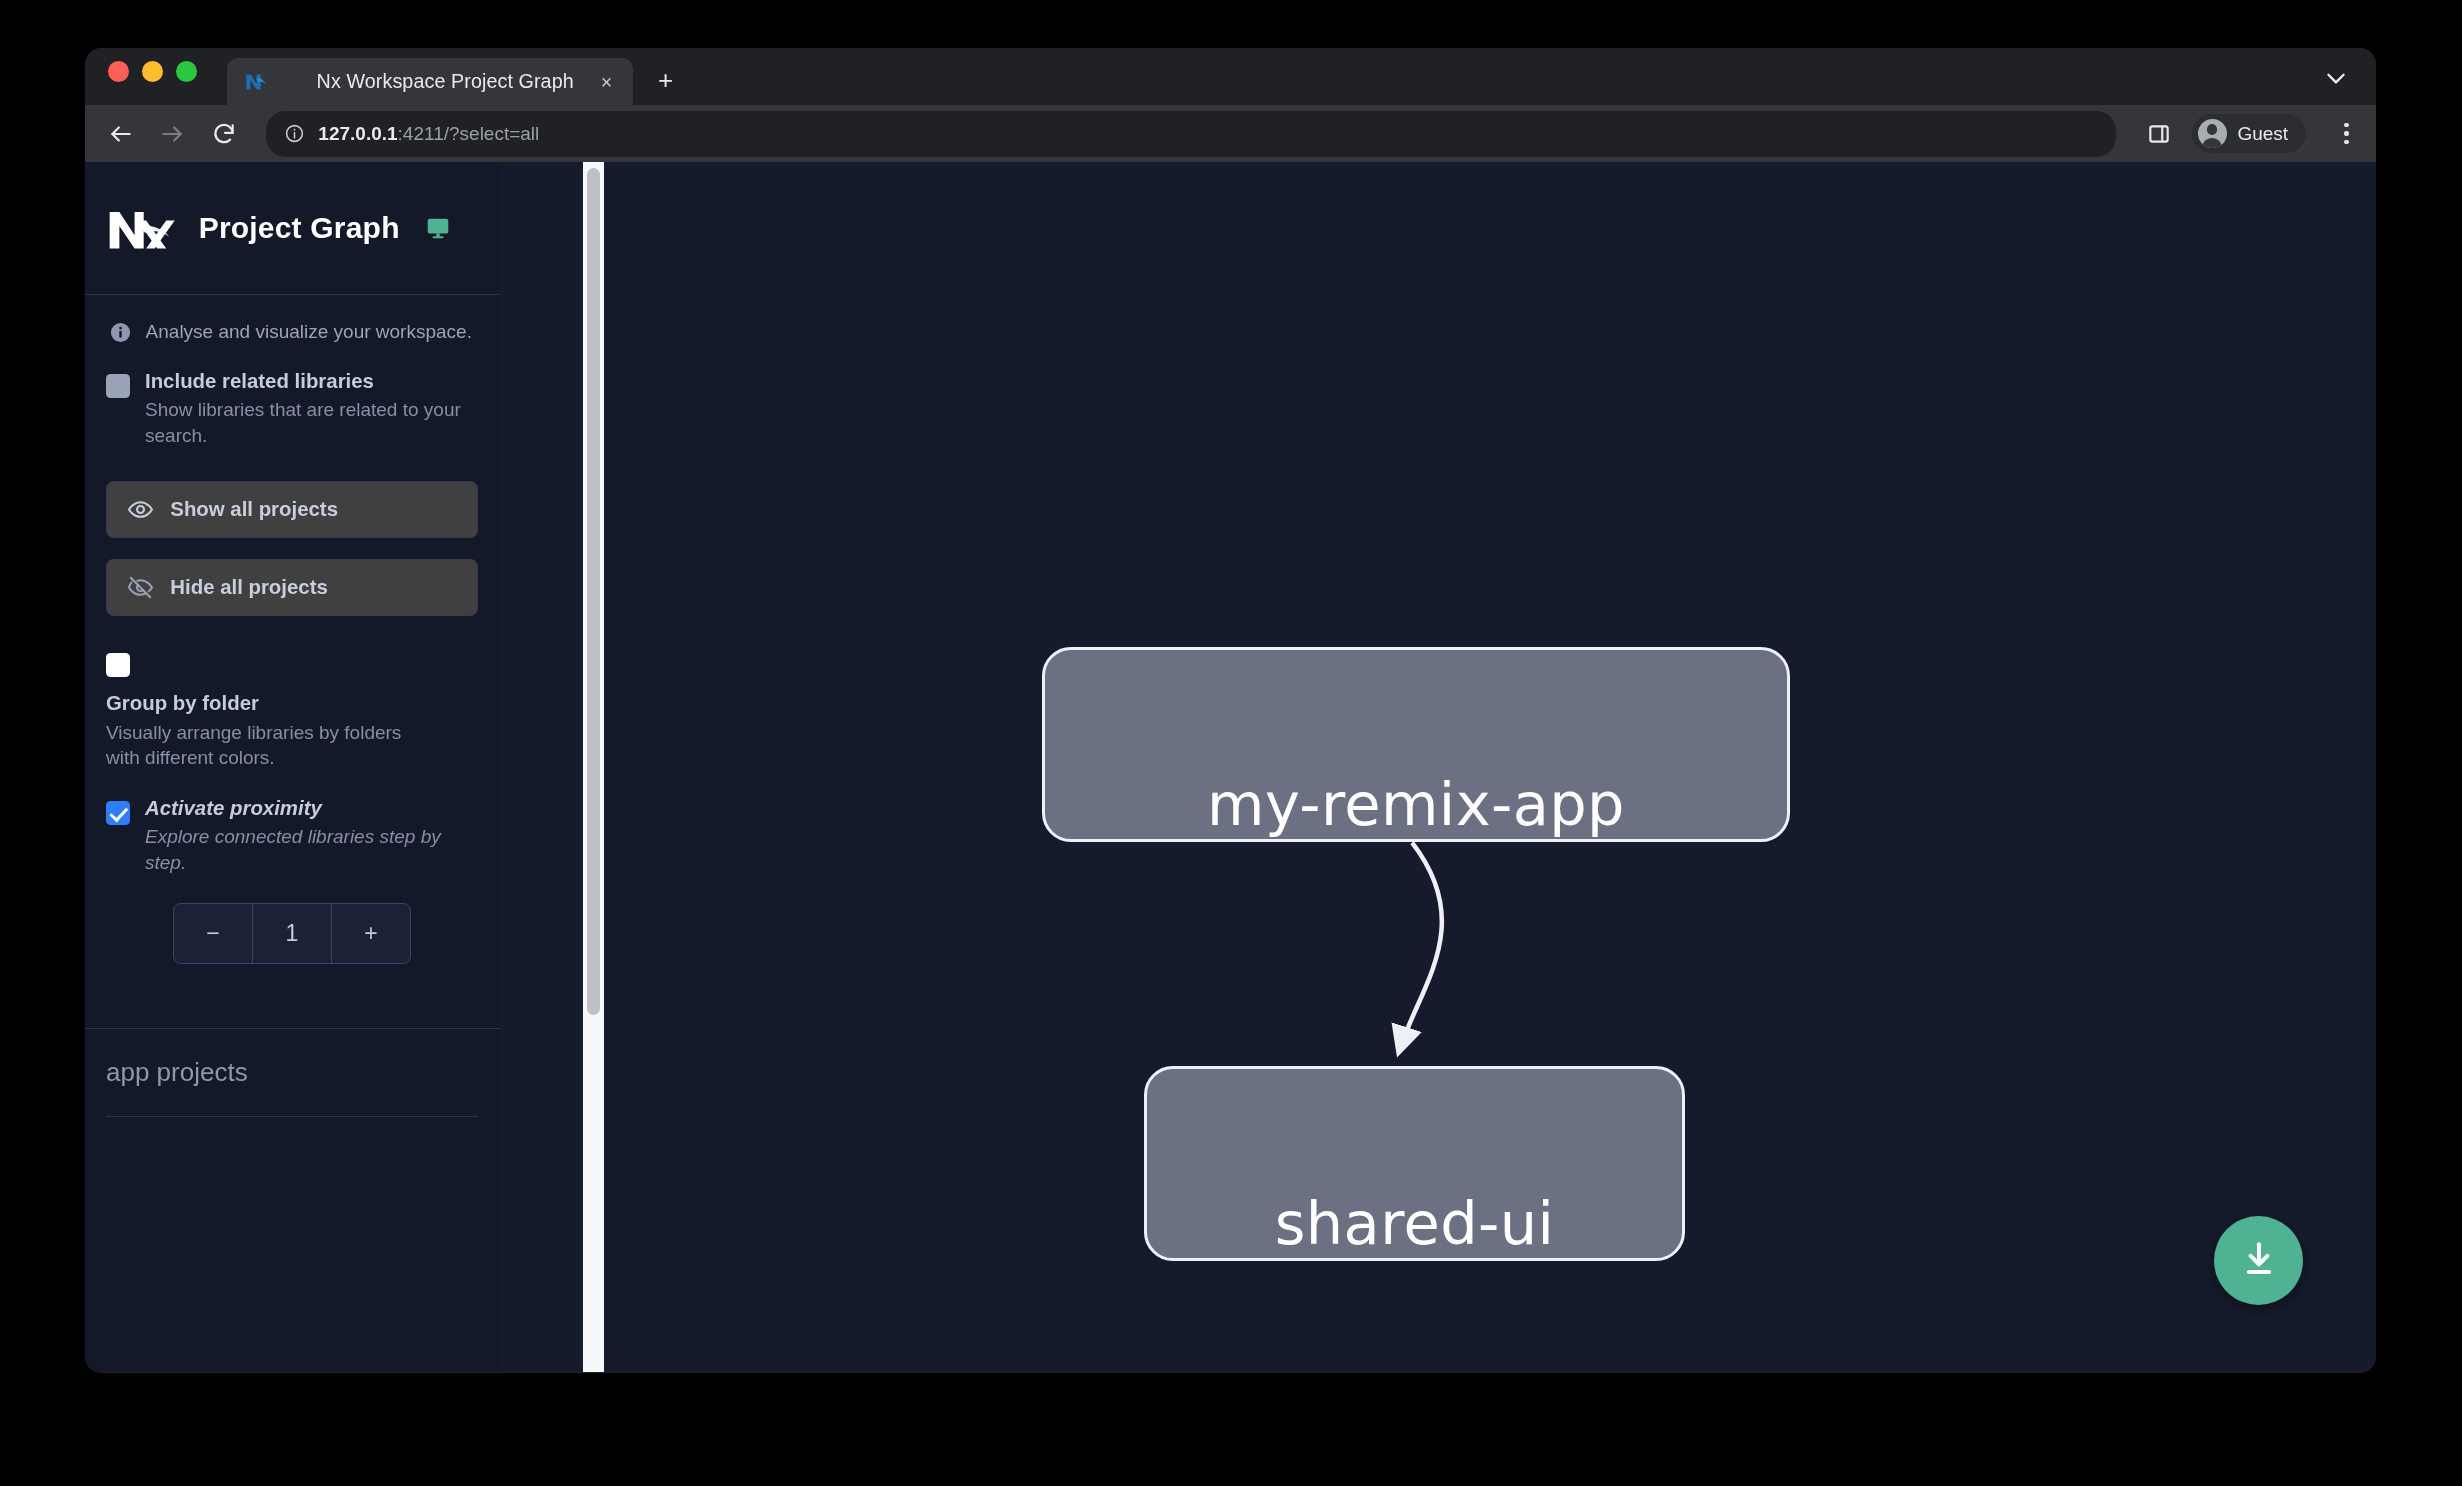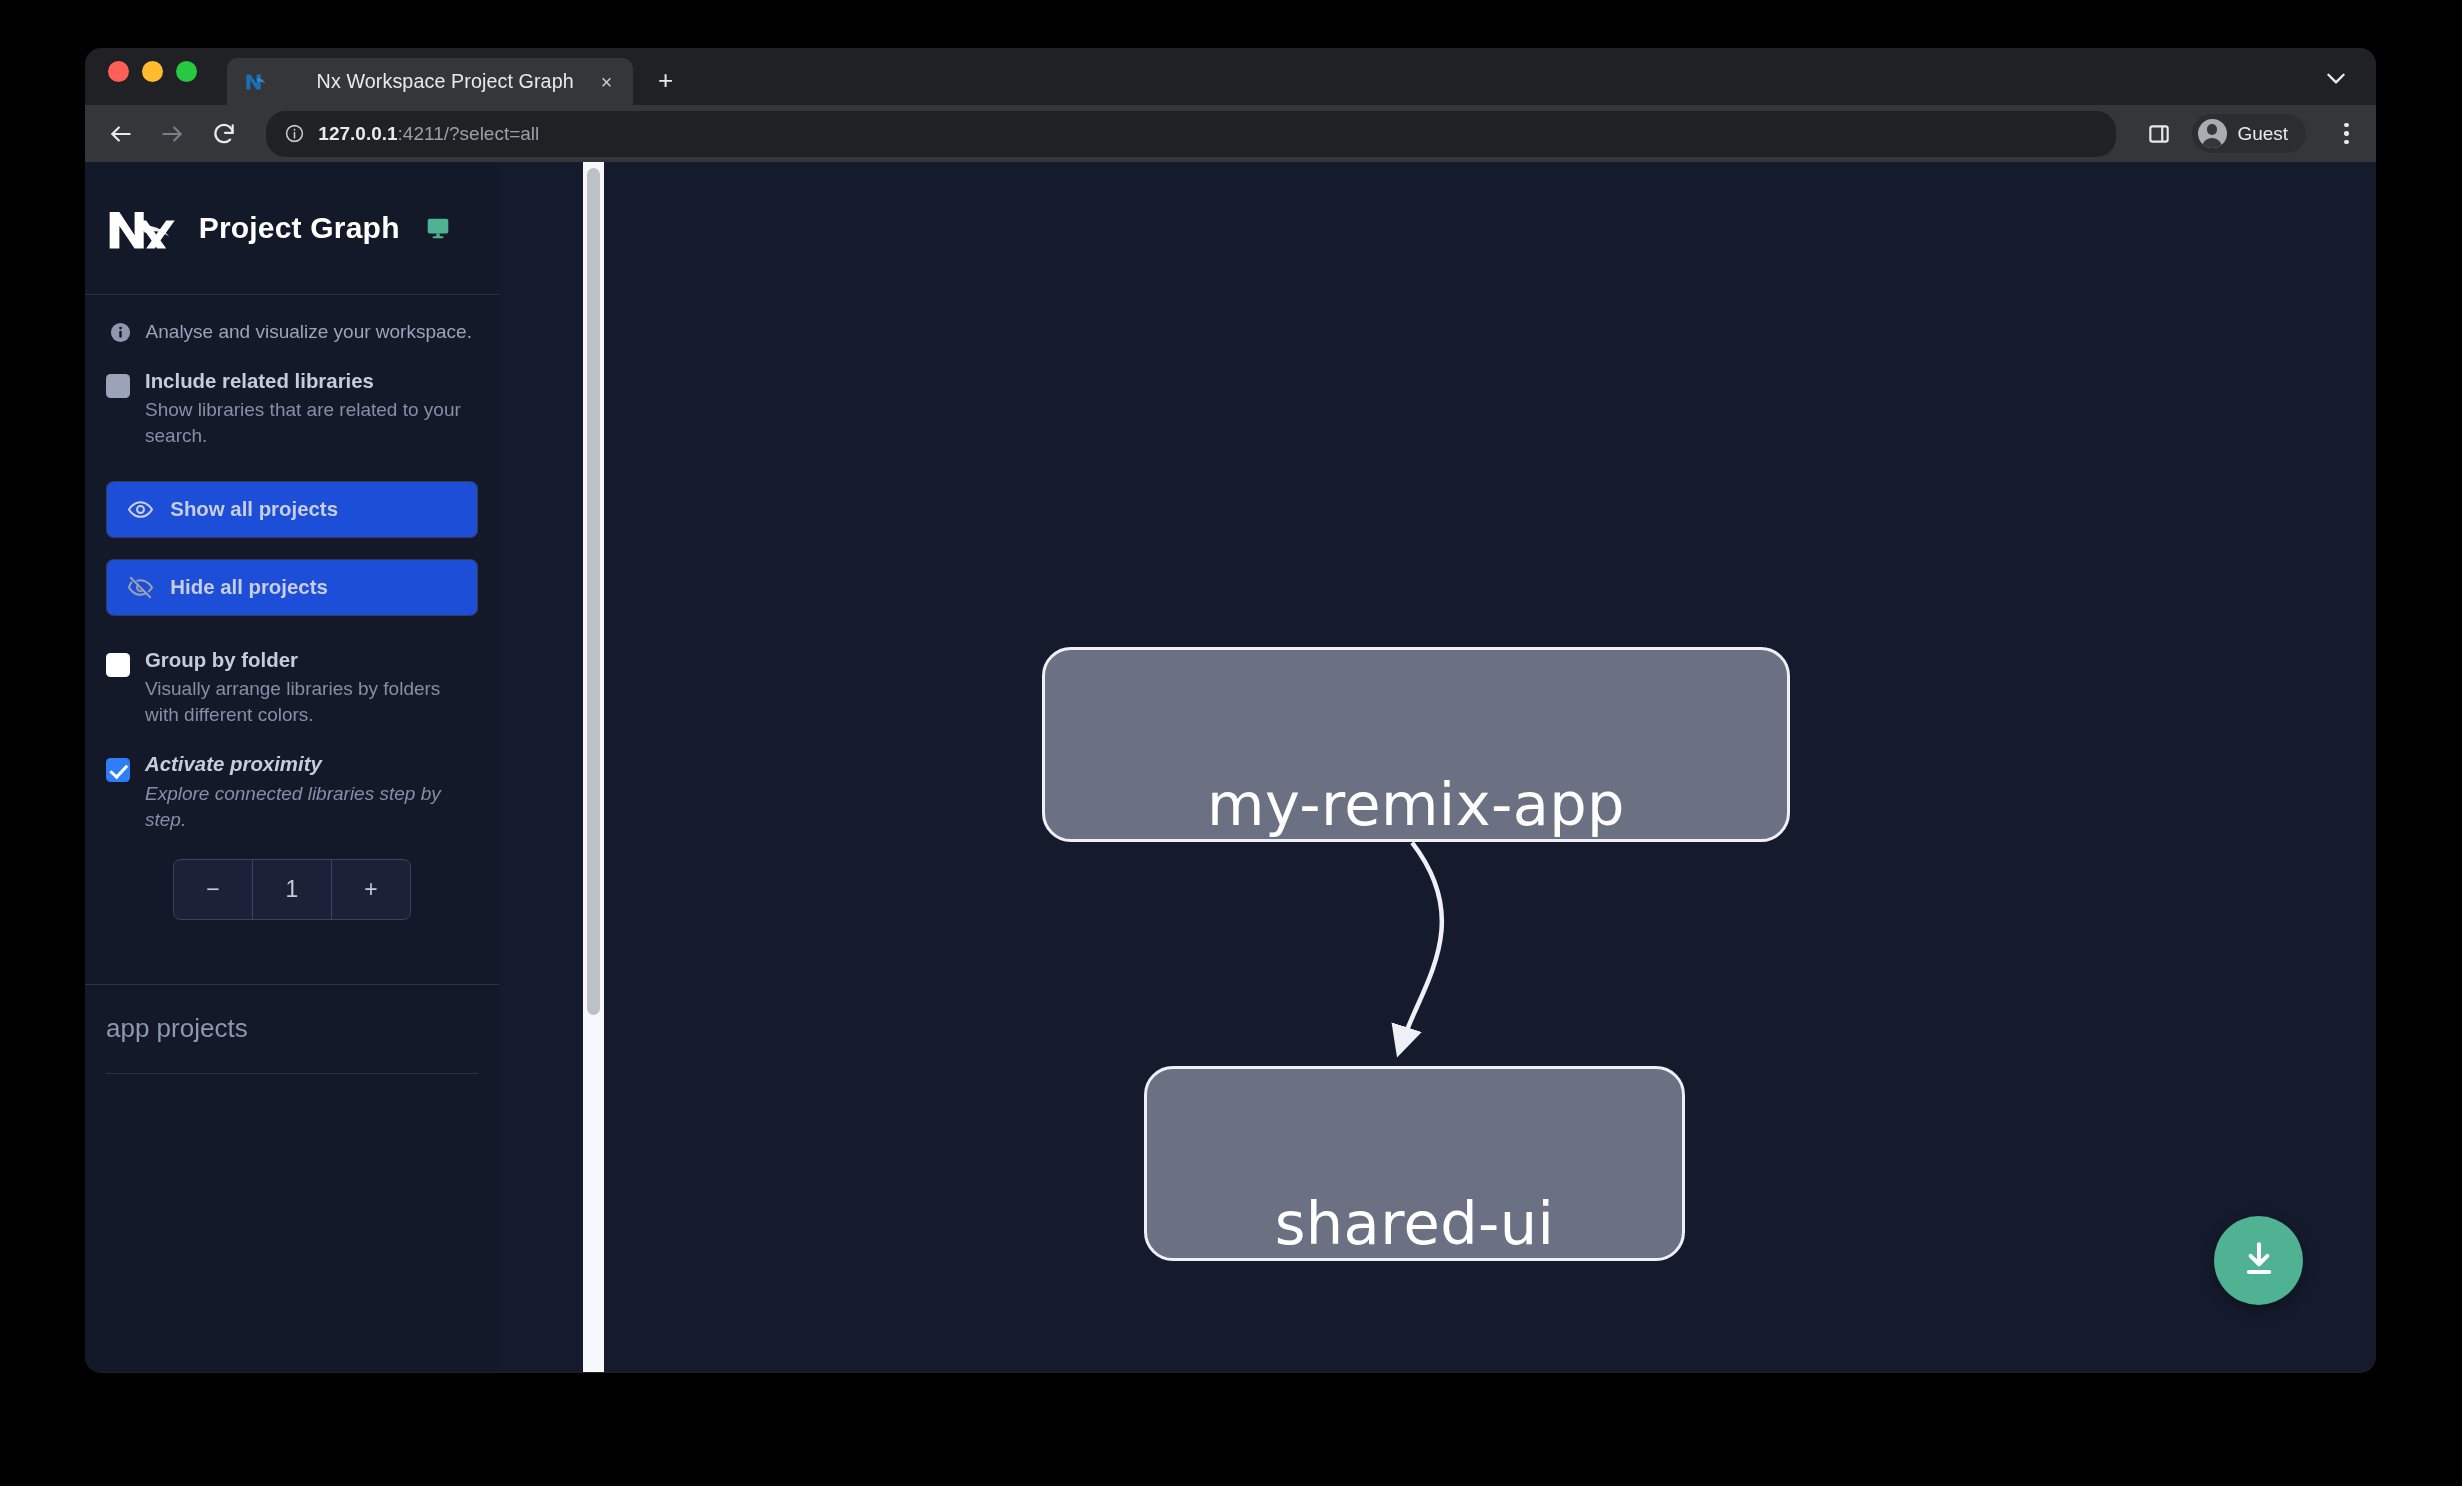--- a/index.html
+++ b/index.html
@@ -173,21 +173,21 @@
     content: ""; position: absolute;
     left: 7.6px; top: 3px; width: 6.8px; height: 13.6px;
     border: solid #ffffff; border-width: 0 3px 3px 0;
     transform: rotate(43deg);
   }
   .opt-label { color: #c6ccdb; font-size: 20.4px; font-weight: 700; display:block; }
   .opt-desc { color: #878fa5; font-size: 19px; line-height: 1.35; margin-top: 4.5px; display:block; max-width: 325px; }
 
   .pill-btn {
     margin: 0 21px; height: 57px;
-    background: #1d4ed8;
+    background: #404040;
     border: 0.8px solid #343c55;
     border-radius: 7.6px;
     display: flex; align-items: center; gap: 16.6px;
     padding-left: 19.7px; cursor: pointer;
   }
   .pill-btn + .pill-btn { margin-top: 21px; }
   .pill-icon { width: 27px; height: 27px; flex: 0 0 27px; }
   .pill-label { color: #c8cedd; font-size: 20.4px; font-weight: 700; }
 
   #stepper {
@@ -421,21 +421,21 @@
           <svg viewBox="0 0 24 24" width="27" height="27" fill="none" stroke="#98a0b4" stroke-width="1.8" stroke-linecap="round">
             <path d="M4 7.4C2.6 8.9 1.8 12 1.8 12S5.5 18.5 12 18.5c2 0 3.7-.6 5.1-1.4"></path>
             <path d="M9.2 6C10 5.7 11 5.5 12 5.5c6.5 0 10.2 6.5 10.2 6.5s-1 1.8-2.8 3.4"></path>
             <path d="M9.8 9.8a3.1 3.1 0 0 0 4.4 4.4"></path>
             <line x1="3.4" y1="3.4" x2="20.6" y2="20.6"></line>
           </svg>
         </span>
         <span class="pill-label">Hide all projects</span>
       </div>
 
-      <div class="opt-block" style="margin-top:33px;">
+      <div class="opt-block" style="margin-top:33px;flex-direction:column;">
         <span class="cb unchecked"></span>
         <span>
           <span class="opt-label">Group by folder</span>
           <span class="opt-desc">Visually arrange libraries by folders with different colors.</span>
         </span>
       </div>
 
       <div class="opt-block" style="font-style:italic;">
         <span class="cb checked"></span>
         <span>

